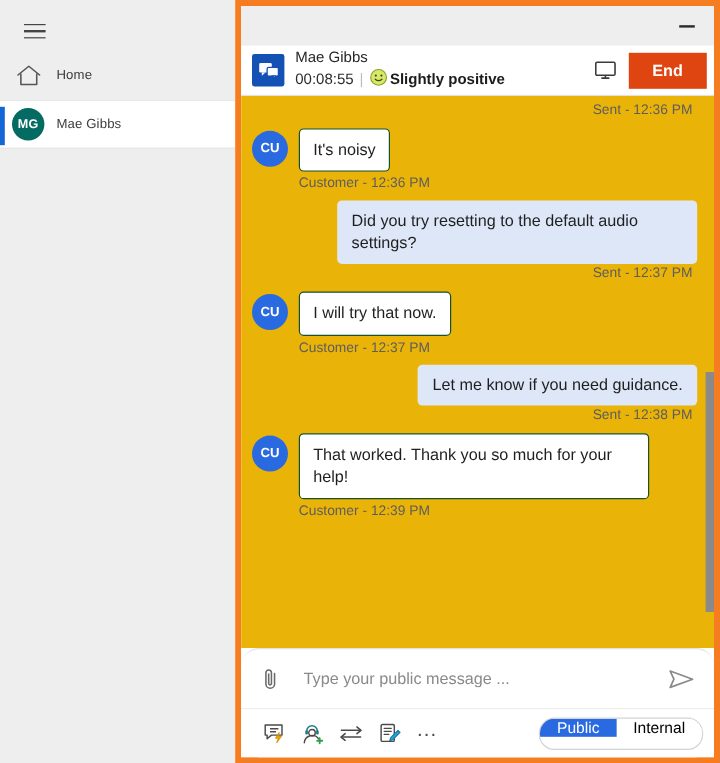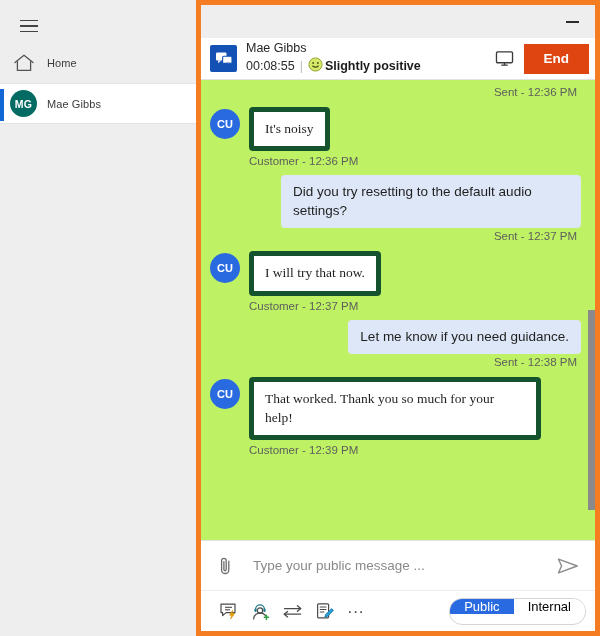--- a/index.html
+++ b/index.html
@@ -211,21 +211,21 @@
     min-width: 65px;
     padding: 0 20px;
     margin-right: 6px;
     cursor: pointer;
     font-family: "Liberation Sans", sans-serif;
   }
 
   
   .transcript {
     flex: 1 1 auto;
-    background: #bef264;
+    background: #eab308;
     position: relative;
     overflow: hidden;
     padding: 4px 14px 6px 9px;
     box-sizing: border-box;
   }
   .row-sent {
     text-align: right;
     font-size: 11.5px;
     color: #5e5e5e;
     padding: 2px 4px 3px 0;
@@ -246,29 +246,28 @@
     font-weight: bold;
     display: flex;
     align-items: center;
     justify-content: center;
     flex: 0 0 auto;
     margin-right: 9px;
     margin-top: 2px;
   }
   .bubble-in {
     background: #ffffff;
-    border: 5px solid #14532d;
+    border: 1px solid #14532d;
     border-radius: 4px;
     padding: 8px 11px;
     font-size: 13.5px;
     color: #1f1f1f;
     line-height: 1.35;
     max-width: 300px;
     box-sizing: border-box;
-    font-family: Liberation Serif, serif;
   }
   .meta-in {
     font-size: 11.5px;
     color: #5e5e5e;
     margin: 4px 0 0 39px;
   }
   .msg-out {
     display: flex;
     justify-content: flex-end;
     margin-top: 8px;
@@ -298,20 +297,21 @@
     height: 200px;
     background: #8a8a8a;
     cursor: pointer;
   }
 
   
   .composer {
     flex: 0 0 auto;
     background: #ffffff;
     border-top: 1px solid #e2e2e2;
+    border-radius: 15px;
   }
   .composer-input-row {
     height: 49px;
     display: flex;
     align-items: center;
     padding: 0 12px 0 10px;
     box-sizing: border-box;
   }
   .attach-btn {
     width: 28px; height: 28px;

